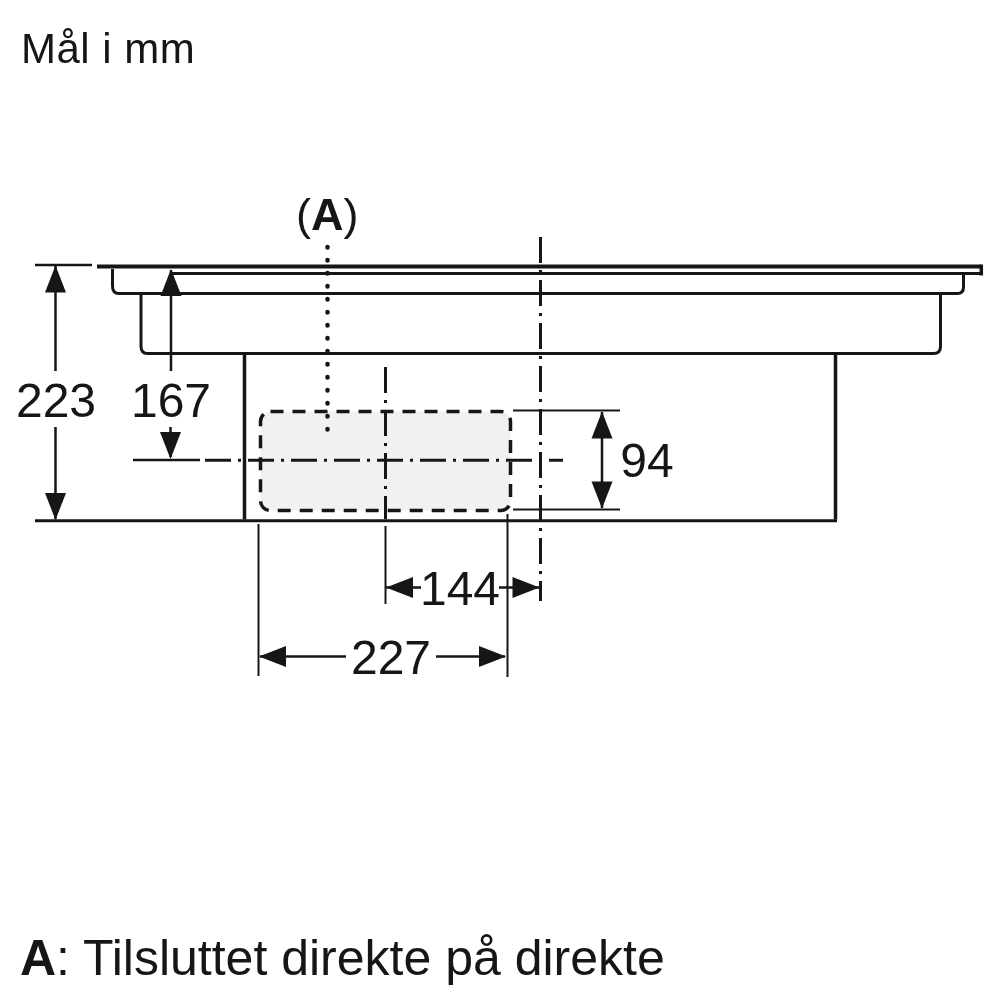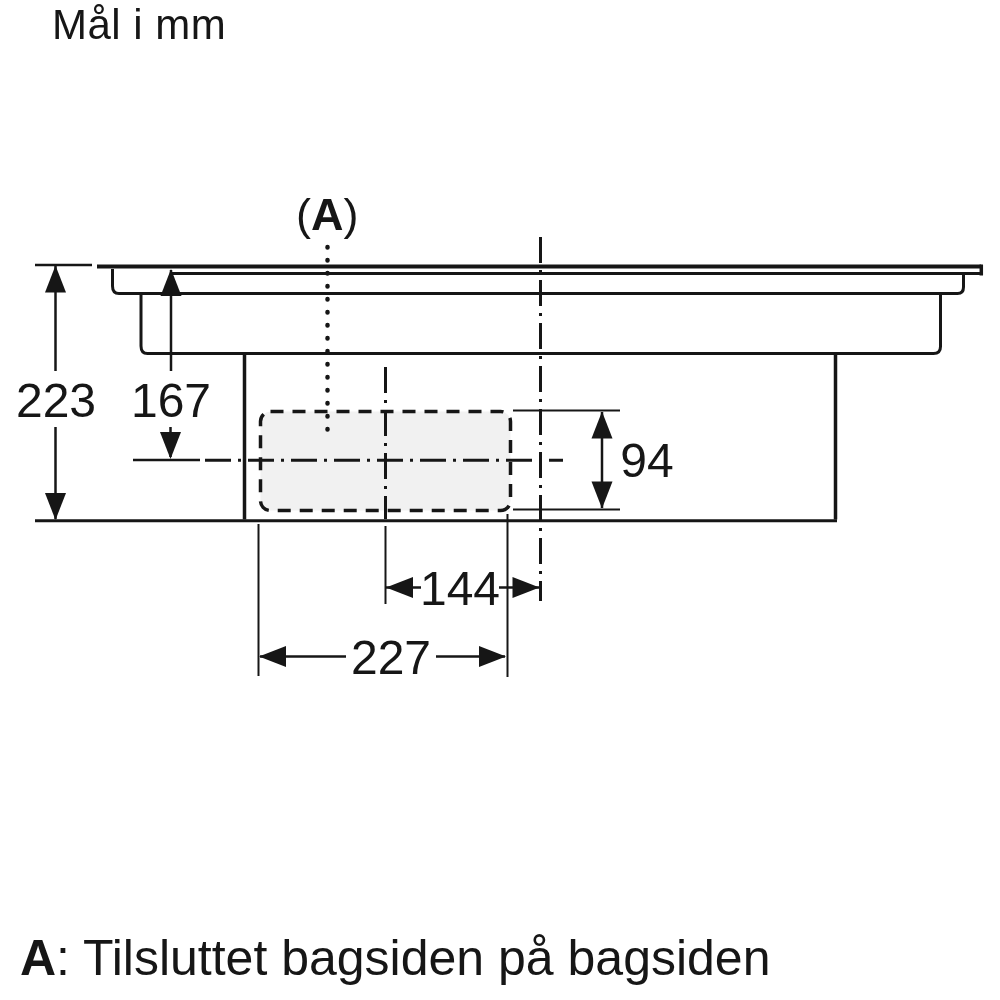--- a/index.html
+++ b/index.html
@@ -8,21 +8,21 @@
     --bg:#ffffff;
   }
   html,body{margin:0;padding:0;}
   body{
     width:1000px;height:1000px;position:relative;overflow:hidden;
     background:var(--bg);
     font-family:"Liberation Sans", sans-serif;
     color:var(--line);
   }
   .abs{position:absolute;}
-  .title-block{left:21px;top:0;font-size:42px;line-height:1.17;letter-spacing:0.5px;margin-left:31px;}
+  .title-block{left:21px;top:24px;font-size:42px;line-height:1.17;letter-spacing:0.5px;}
   .label-a{left:296px;top:189px;font-size:45px;letter-spacing:0px;}
   .label-a .letter{font-weight:bold;}
   .caption{left:20px;top:929px;font-size:50px;letter-spacing:0px;}
   .caption .prefix{font-weight:bold;}
   svg.drawing{position:absolute;left:0;top:0;}
   svg.drawing line, svg.drawing path{stroke:var(--line);fill:none;}
   svg.drawing polygon{fill:var(--line);stroke:none;}
   svg.drawing text{
     fill:var(--line);
     font-family:"Liberation Sans", sans-serif;
@@ -109,13 +109,13 @@
 
   <g>
     <line x1="260" y1="656.5" x2="346" y2="656.5" stroke-width="2.5"></line>
     <line x1="436" y1="656.5" x2="505" y2="656.5" stroke-width="2.5"></line>
     <polygon points="259,656.5 286,646 286,667"></polygon>
     <polygon points="506,656.5 479,646 479,667"></polygon>
     <text x="391" y="674">227</text>
   </g>
 </svg>
 
-<div class="abs caption"><span class="prefix">A</span><span>: Tilsluttet bagsiden på bagsiden</span></div>
+<div class="abs caption"><span class="prefix">A</span><span>: Tilsluttet direkte på direkte</span></div>
 
 </body></html>

